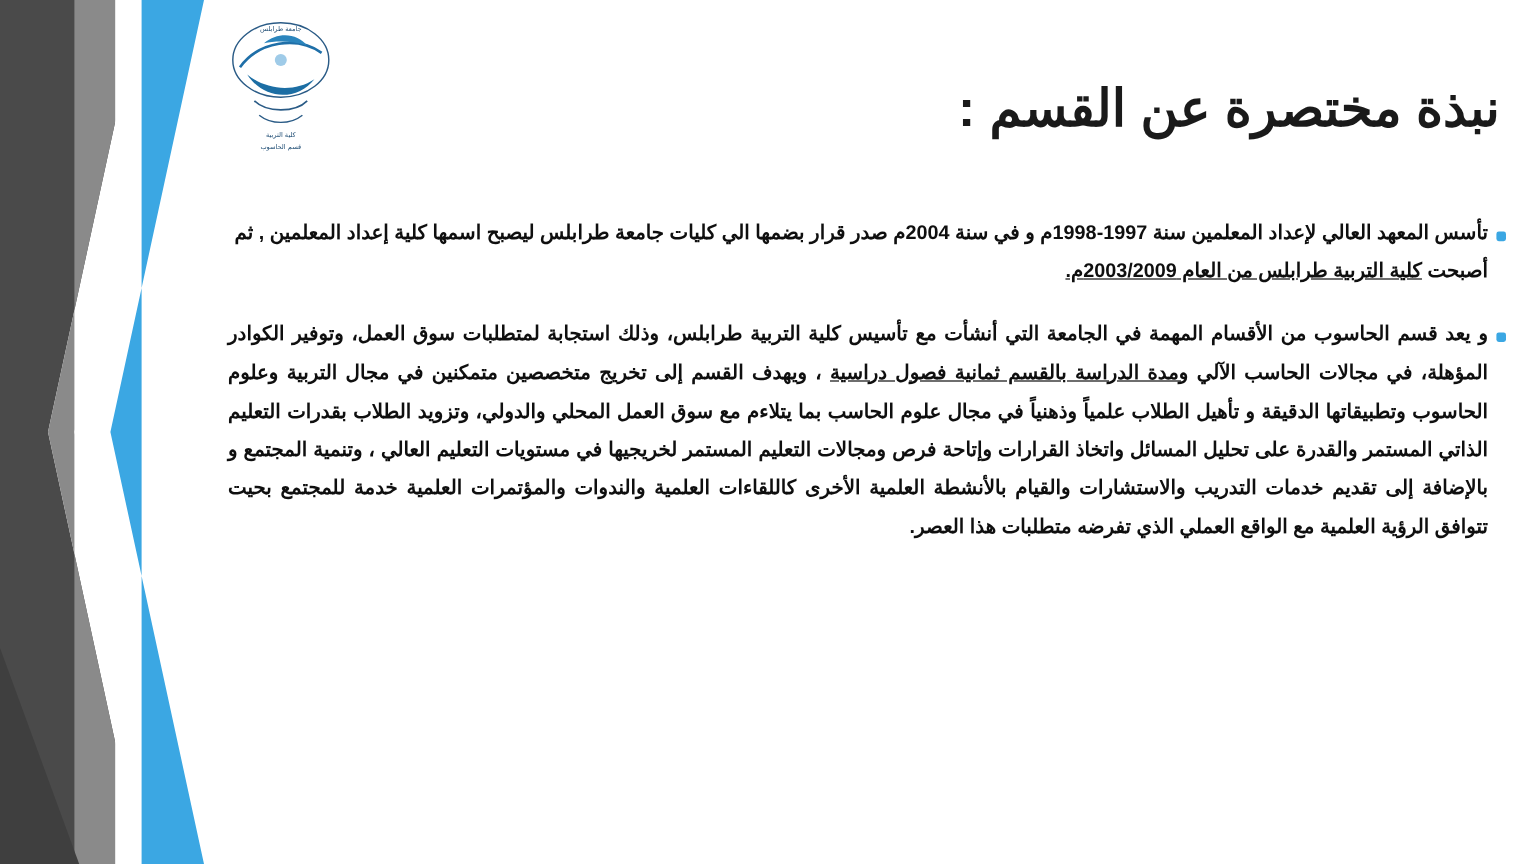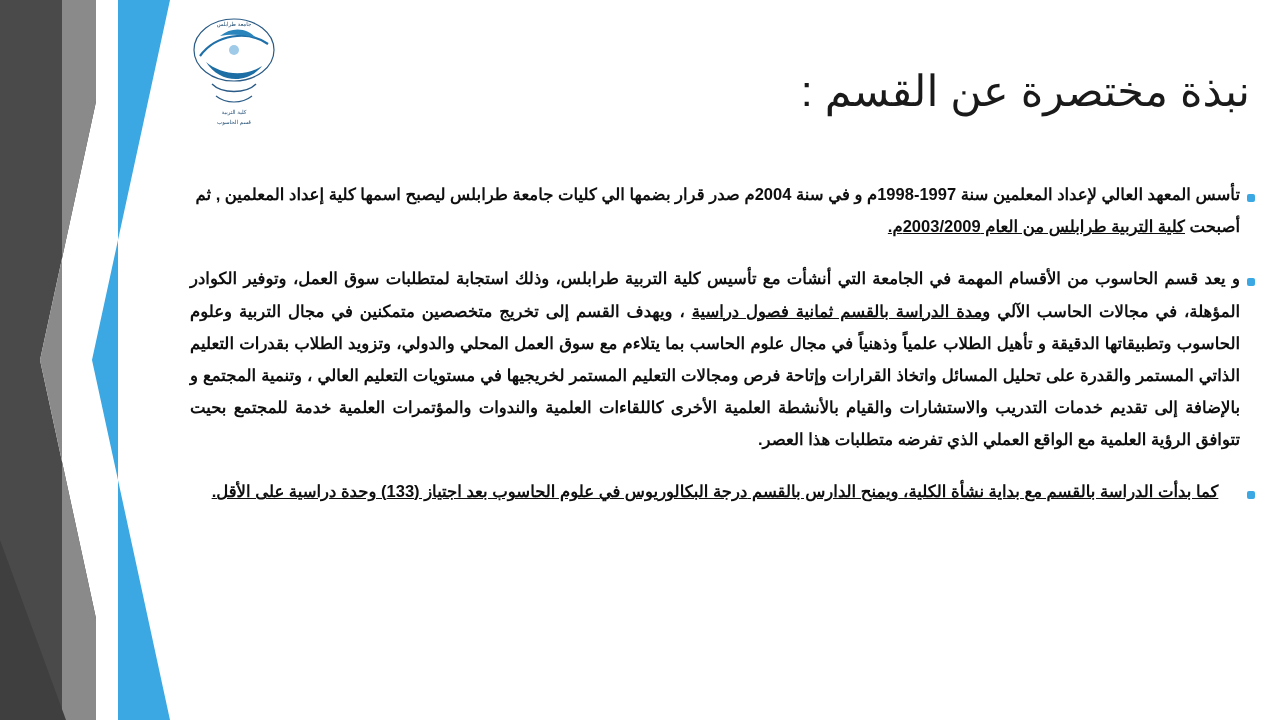--- a/index.html
+++ b/index.html
@@ -48,21 +48,21 @@
     padding: 0;
   }
 
   .title {
     position: absolute;
     right: 30px;
     top: 68px;
     width: 1040px;
     text-align: right;
     font-size: 43px;
-    font-weight: normal;
+    font-weight: bold;
     color: #1a1a1a;
     letter-spacing: 0px;
     line-height: 1.1;
     white-space: nowrap;
   }
 
   .body {
     position: absolute;
     right: 18px;
     top: 178px;
@@ -147,21 +147,15 @@
       </div>
     </div>
 
     <div class="bullet-row p2">
       <div class="bullet-dot"><span></span></div>
       <div class="bullet-text">
         <span>و يعد قسم الحاسوب من الأقسام المهمة في الجامعة التي أنشأت مع تأسيس كلية التربية طرابلس، وذلك استجابة لمتطلبات سوق العمل، وتوفير الكوادر المؤهلة، في مجالات الحاسب الآلي </span><span class="u">ومدة الدراسة بالقسم ثمانية فصول دراسية</span><span> ، ويهدف القسم إلى تخريج متخصصين متمكنين في مجال التربية وعلوم الحاسوب وتطبيقاتها الدقيقة و تأهيل الطلاب علمياً وذهنياً في مجال علوم الحاسب بما يتلاءم مع سوق العمل المحلي والدولي، وتزويد الطلاب بقدرات التعليم الذاتي المستمر والقدرة على تحليل المسائل واتخاذ القرارات وإتاحة فرص ومجالات التعليم المستمر لخريجيها في مستويات التعليم العالي ، وتنمية المجتمع و بالإضافة إلى تقديم خدمات التدريب والاستشارات والقيام بالأنشطة العلمية الأخرى كاللقاءات العلمية والندوات والمؤتمرات العلمية خدمة للمجتمع بحيت تتوافق الرؤية العلمية مع الواقع العملي الذي تفرضه متطلبات هذا العصر.</span>
       </div>
     </div>
 
-    <div class="bullet-row p3">
-      <div class="bullet-dot"><span></span></div>
-      <div class="bullet-text">
-        <span class="u">كما بدأت الدراسة بالقسم مع بداية نشأة الكلية، </span><span class="u">ويمنح الدارس بالقسم </span><span class="u">درجة البكالوريوس في علوم الحاسوب بعد اجتياز (133) وحدة دراسية على الأقل.</span>
-      </div>
-    </div>
 
   </div>
 </div>
 
 </body></html>

